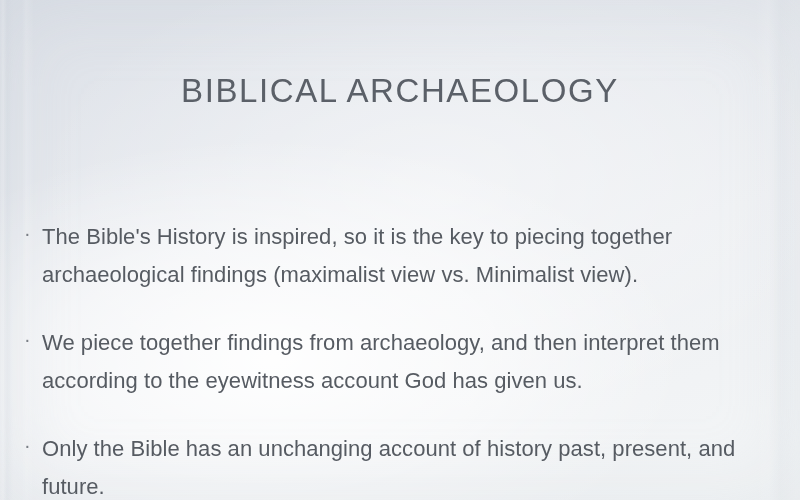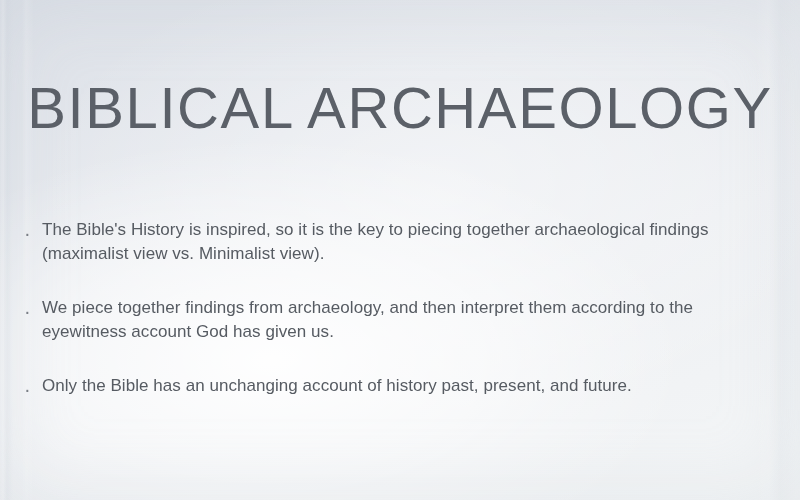--- a/index.html
+++ b/index.html
@@ -54,21 +54,21 @@
     pointer-events: none;
     box-shadow: inset 0 0 70px 10px rgba(188,196,206,0.22);
   }
 
   .slide-title {
     position: absolute;
     top: 40px;
     left: 0;
     width: 800px;
     text-align: center;
-    font-size: 58px;
+    font-size: 33px;
     line-height: 58px;
     font-weight: 300;
     letter-spacing: 1.6px;
     color: #5b6068;
     white-space: nowrap;
     -webkit-font-smoothing: antialiased;
   }
 
   .body-block {
     position: absolute;
@@ -89,22 +89,22 @@
     width: 18px;
     font-size: 20px;
     line-height: 31px;
     color: #7a7f86;
     text-align: left;
     padding-left: 2px;
   }
 
   .bullet-text {
     flex: 1 1 auto;
-    font-size: 17px;
-    line-height: 24px;
+    font-size: 22px;
+    line-height: 38px;
     font-weight: 400;
     color: #565b62;
     letter-spacing: 0.05px;
     -webkit-font-smoothing: antialiased;
   }
 </style>
 </head>
 <body>
 
 <div id="slide">

